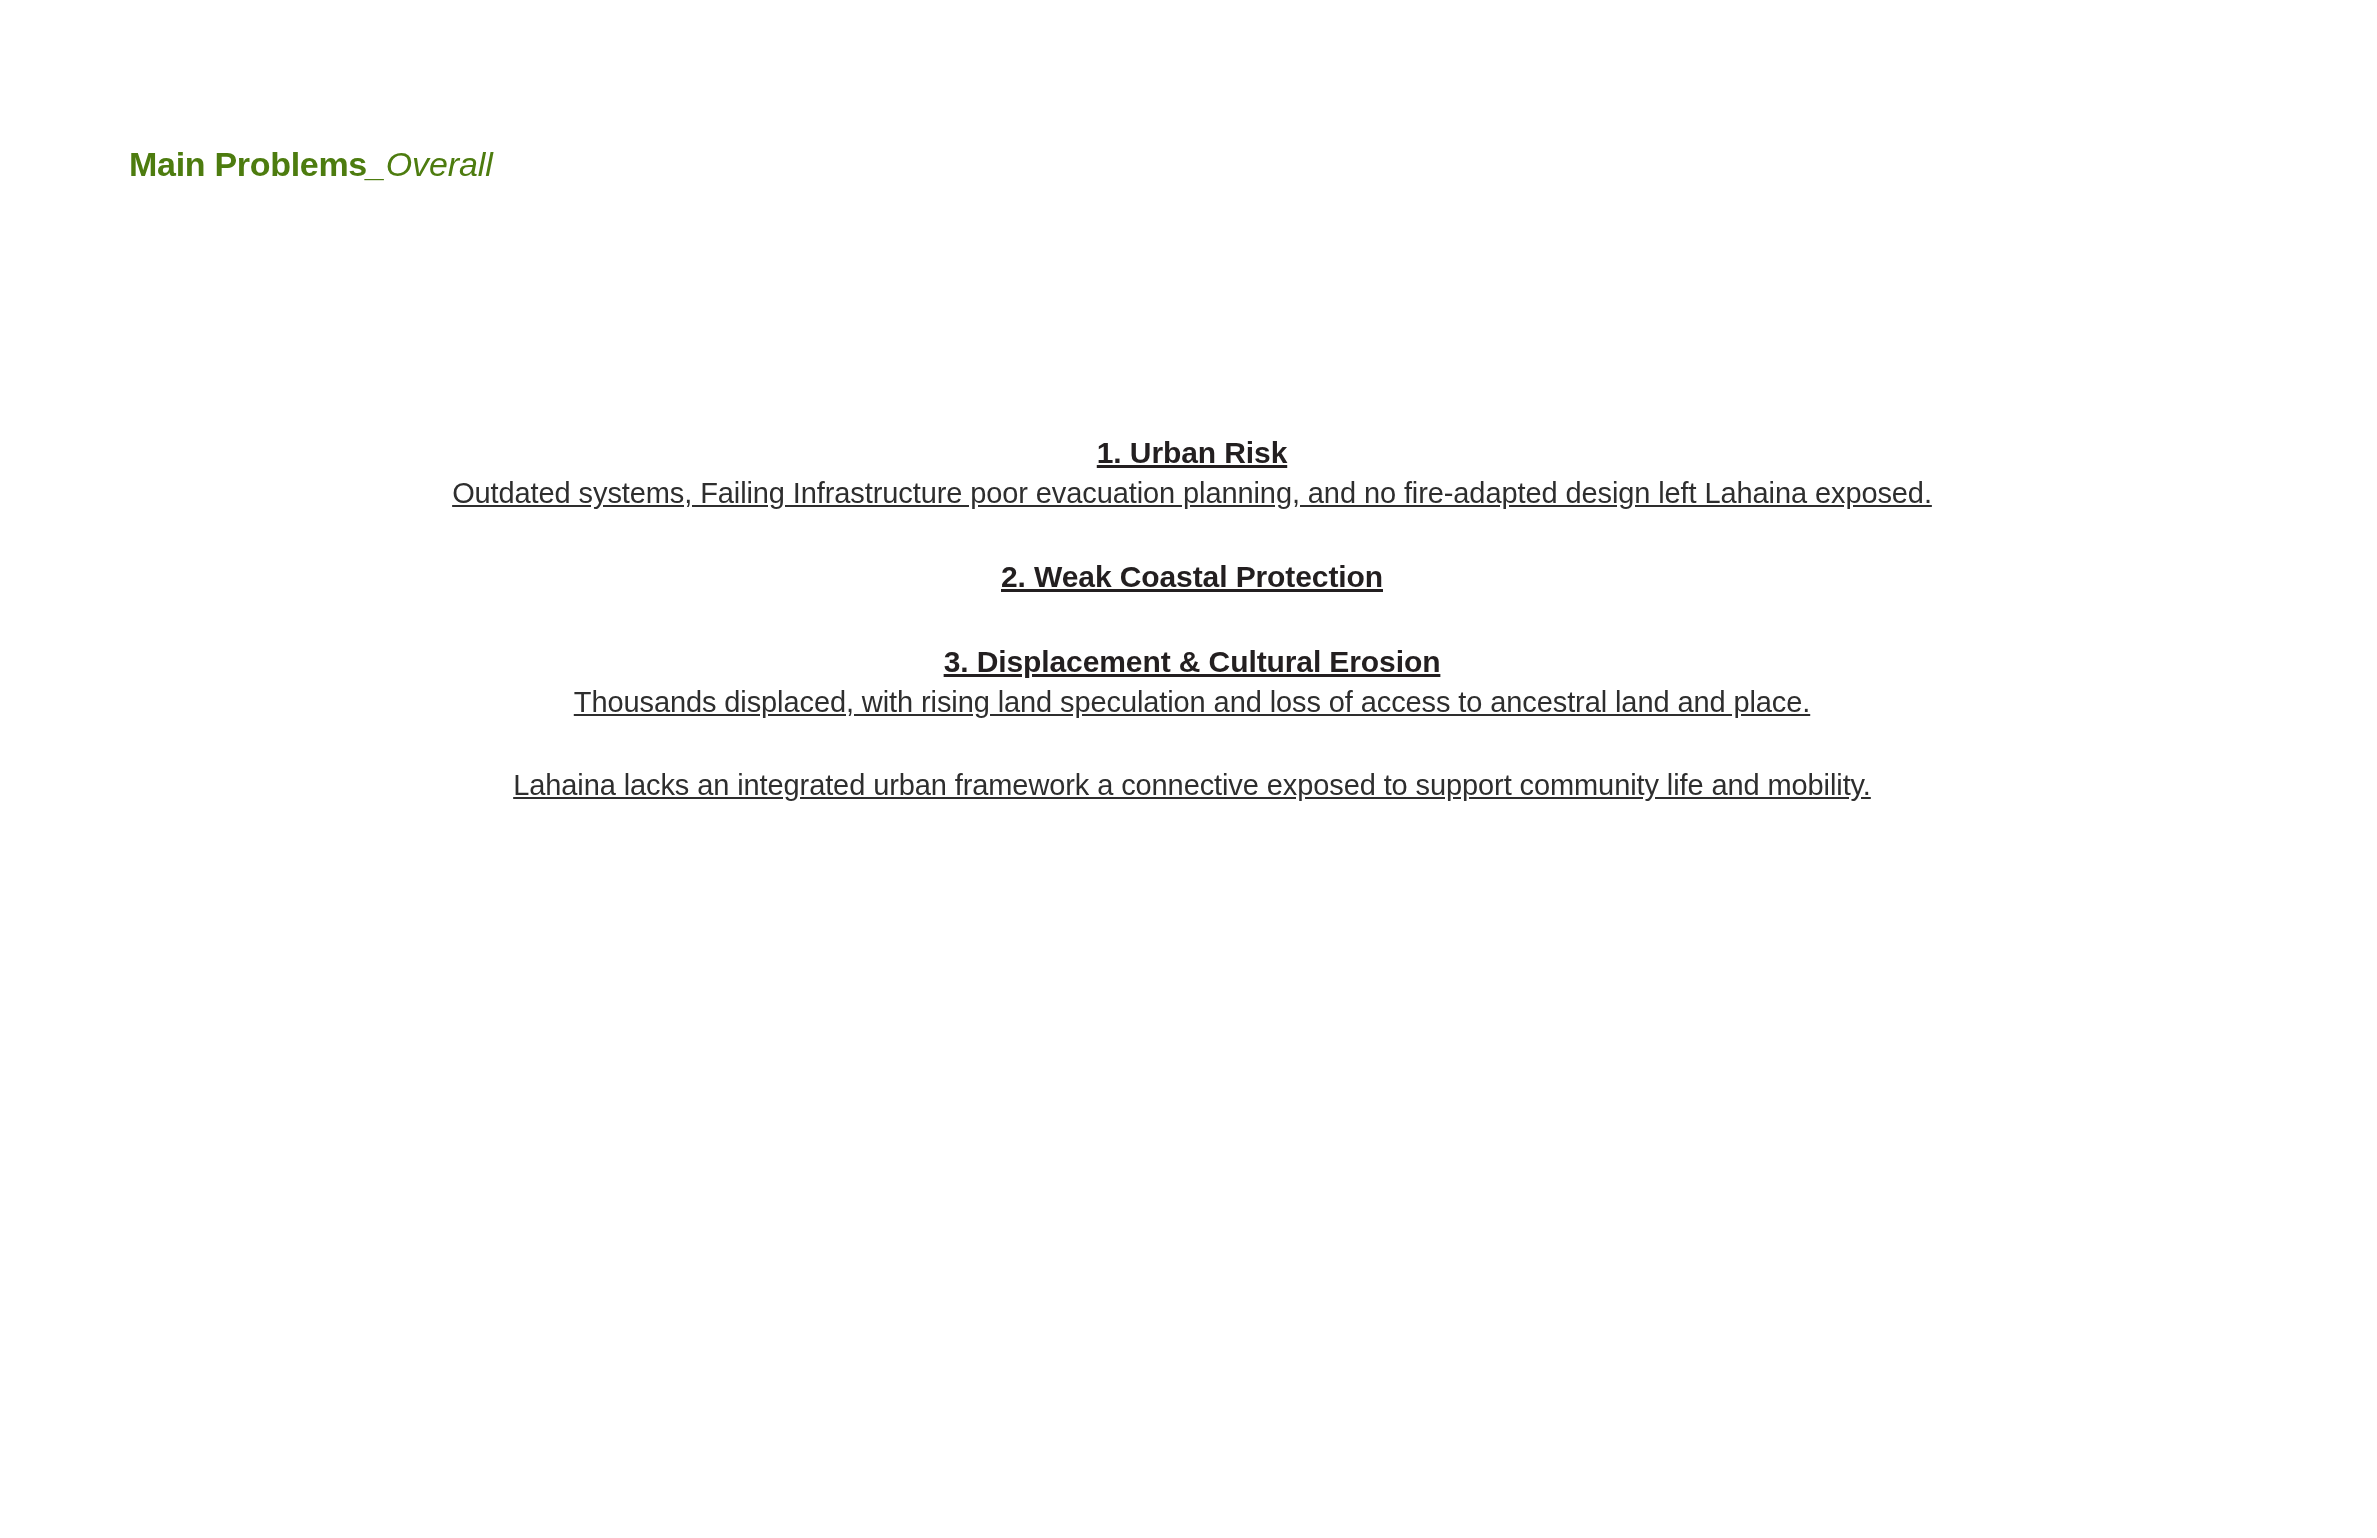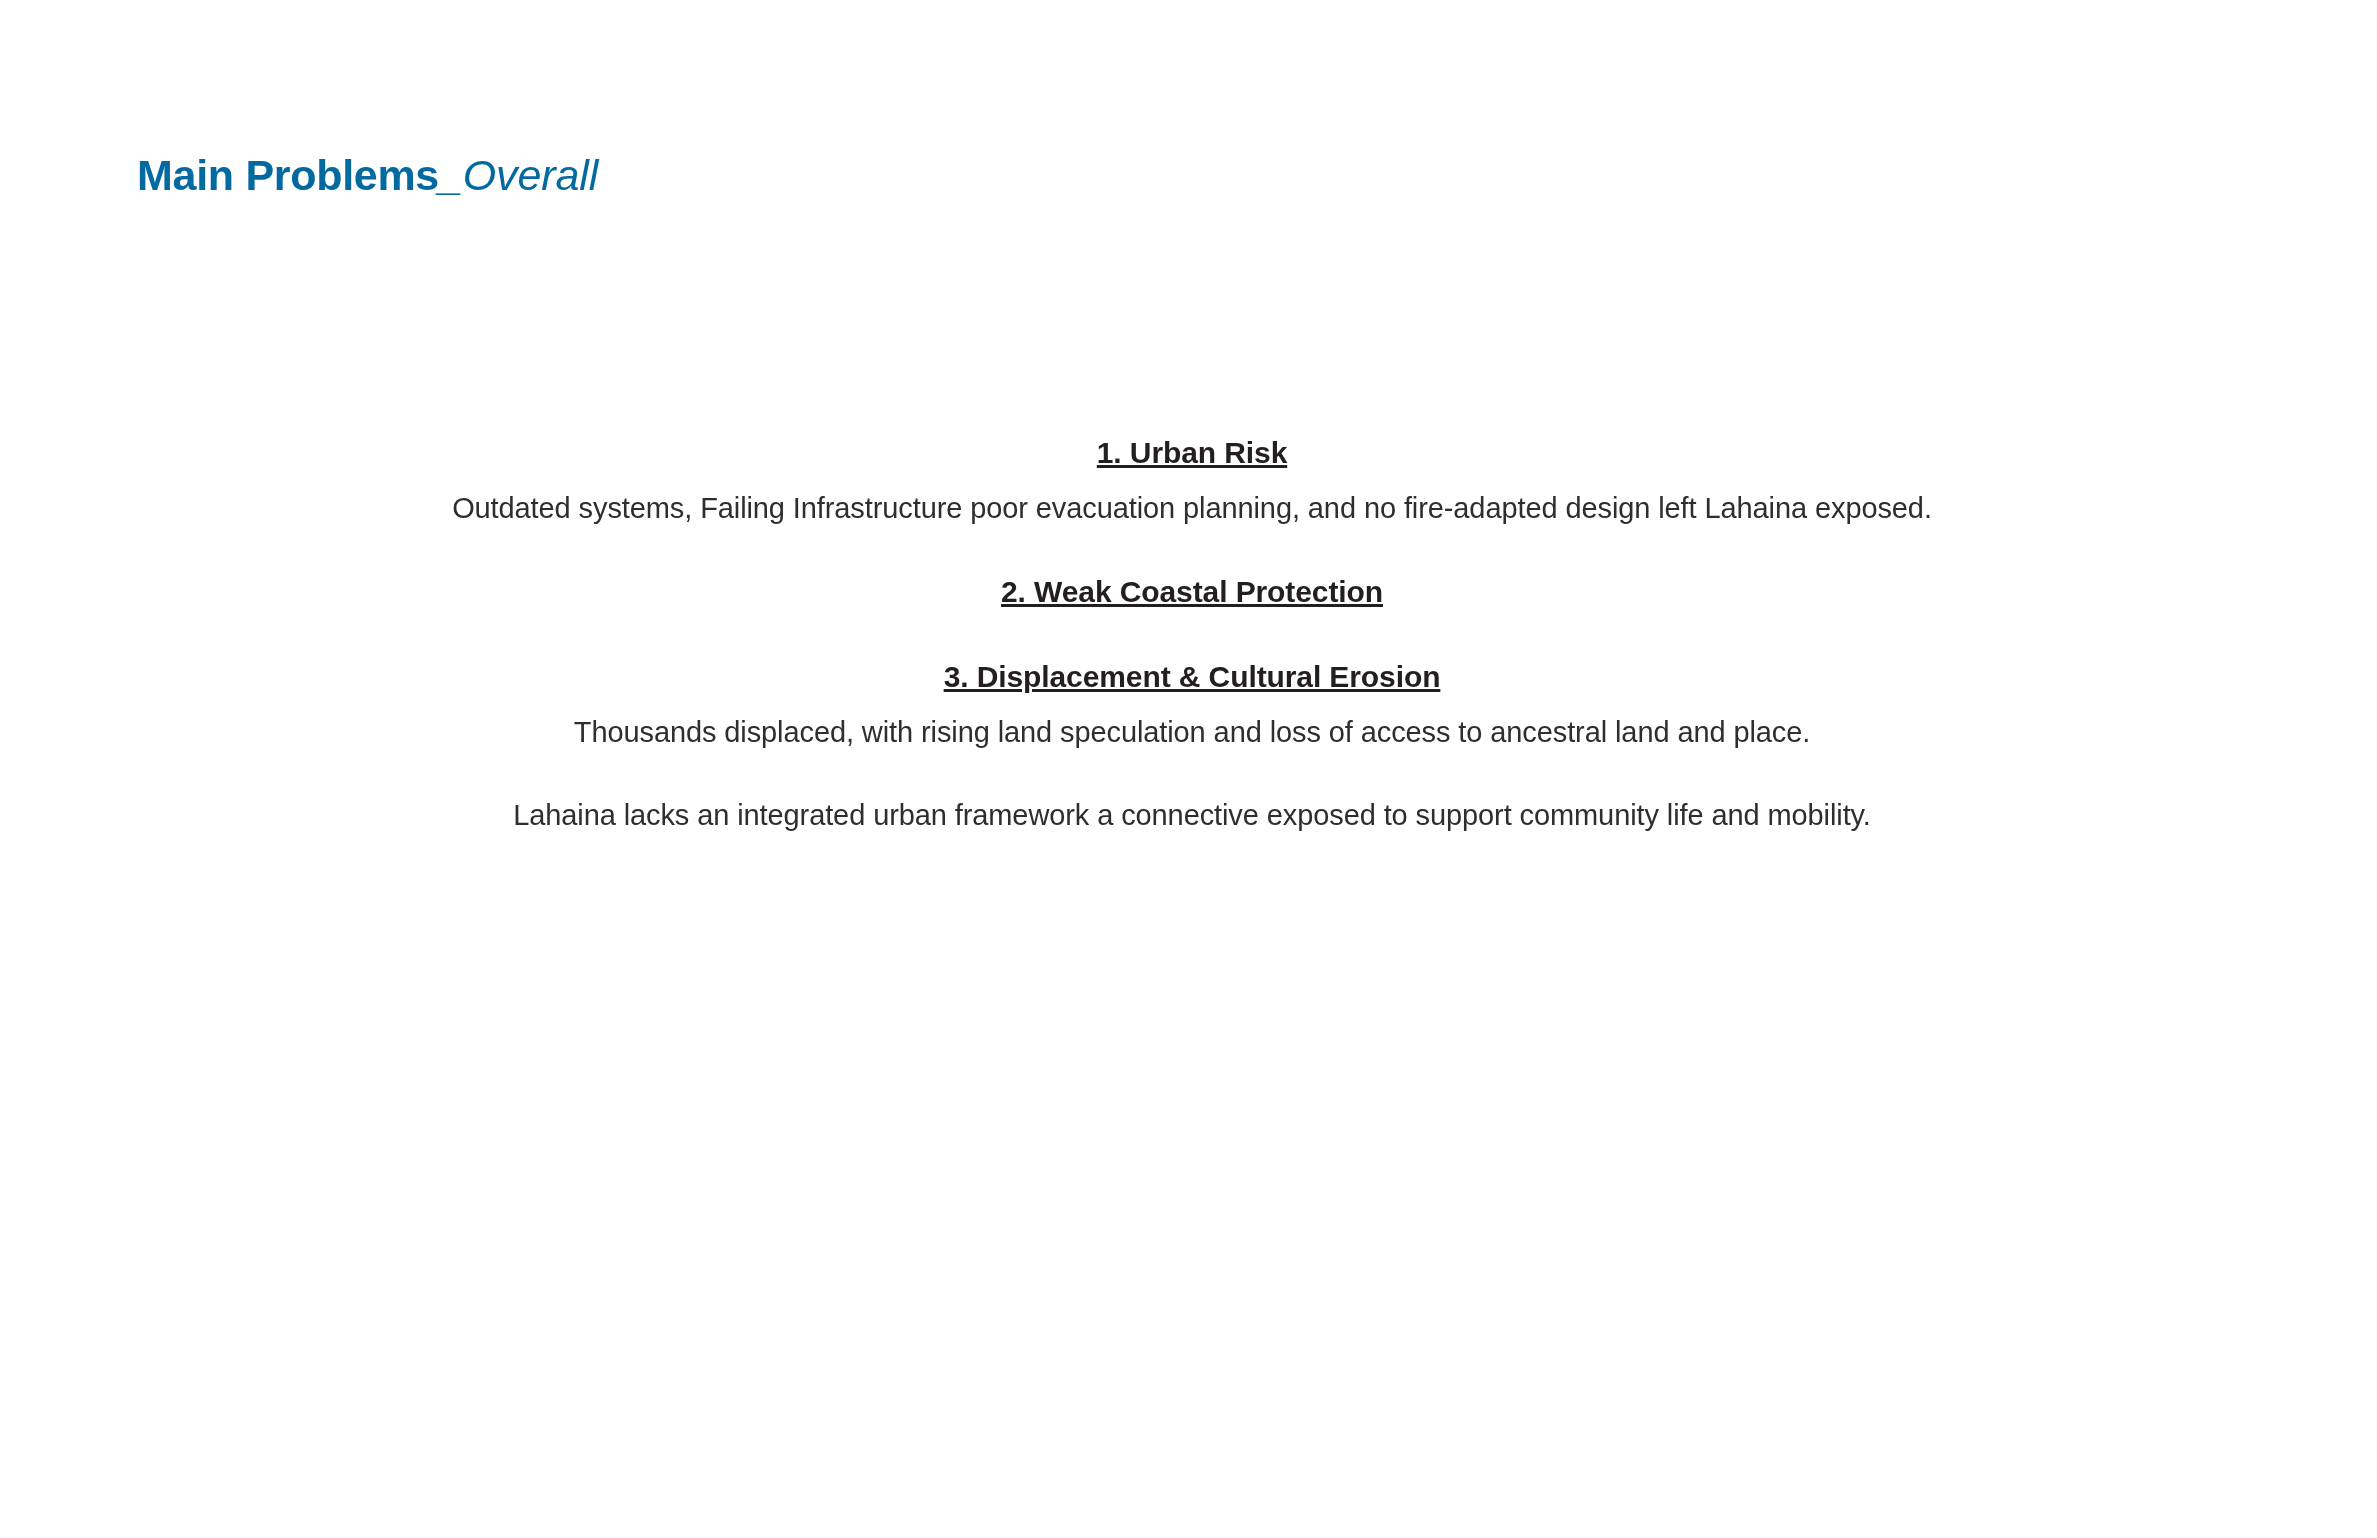--- a/index.html
+++ b/index.html
@@ -24,23 +24,22 @@
     background: #ffffff;
   }
 
   
   .slide-title {
     position: absolute;
     left: 129px;
     top: 124px;
     white-space: nowrap;
     line-height: 1.05;
-    color: #0369a1;
-    font-size: 43px;
-    margin-left: 8px;
+    color: #4d7c0f;
+    font-size: 34px;
   }
 
   .title-main {
     font-weight: 700;
     letter-spacing: -0.3px;
   }
 
   .title-sub {
     font-weight: 400;
     font-style: italic;
@@ -74,21 +73,22 @@
     margin: 0;
     text-decoration: underline;
   }
 
   .problem-desc {
     font-size: 29px;
     font-weight: 400;
     line-height: 1.38;
     letter-spacing: -0.1px;
     color: #2e2e2e;
-    margin: 15px;
+    margin: 0;
+    text-decoration: underline;
   }
 </style>
 </head>
 <body>
 
 <div class="slide">
 
   <h1 class="slide-title">
     <span class="title-main">Main Problems</span><span class="title-sub">_Overall</span>
   </h1>

